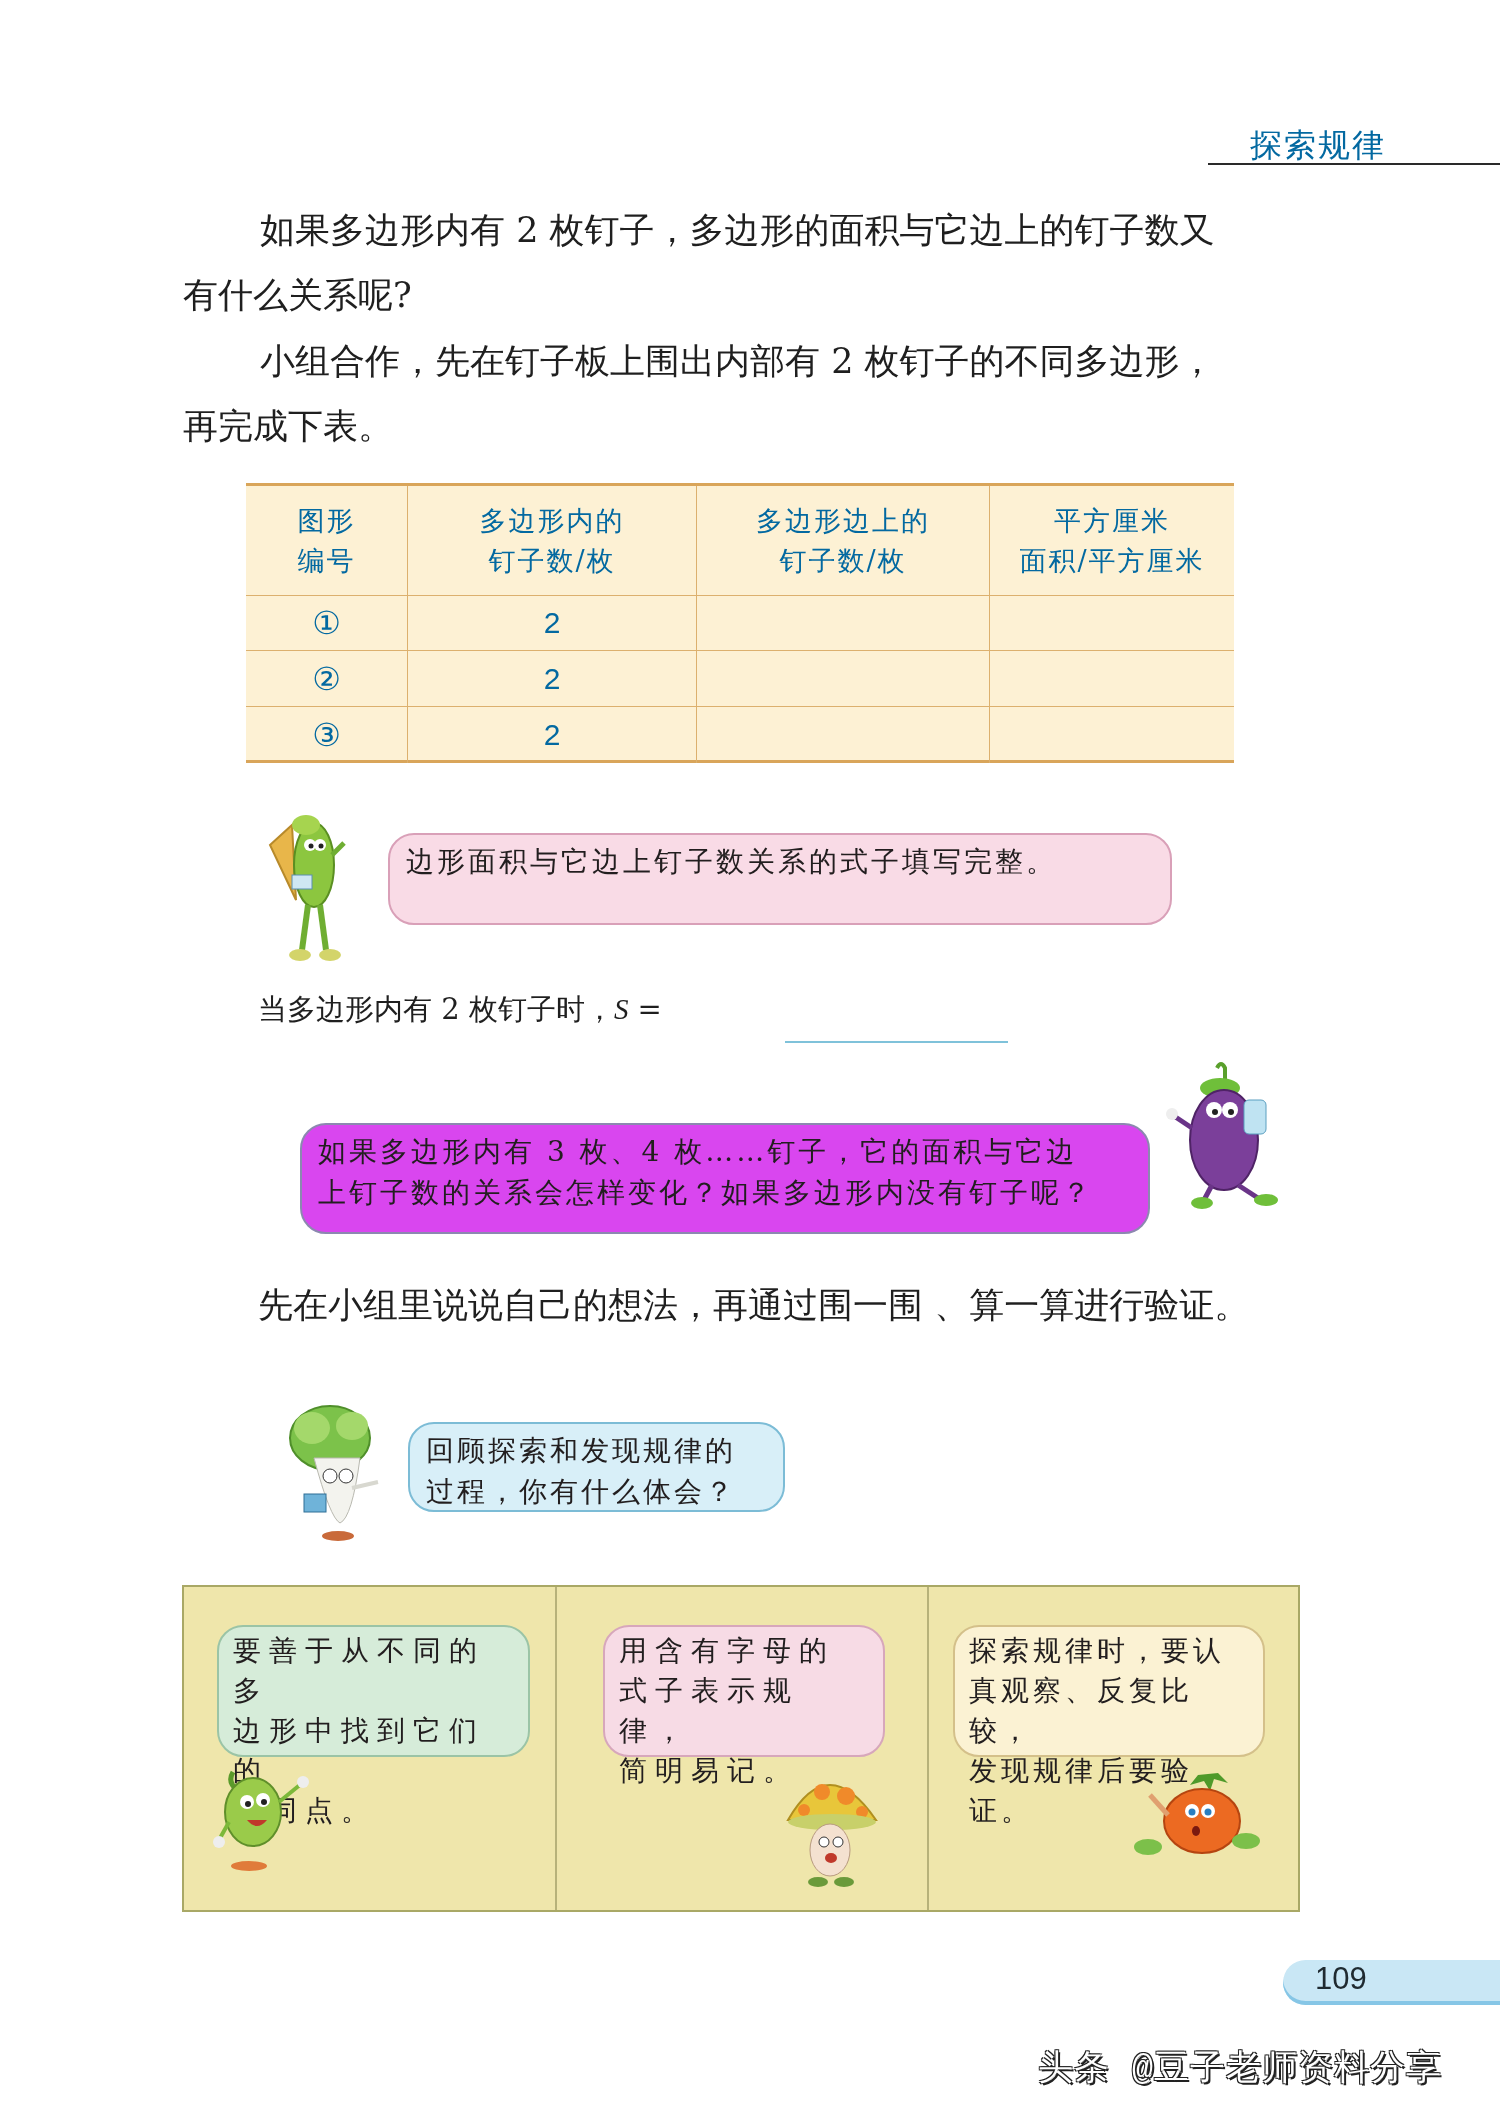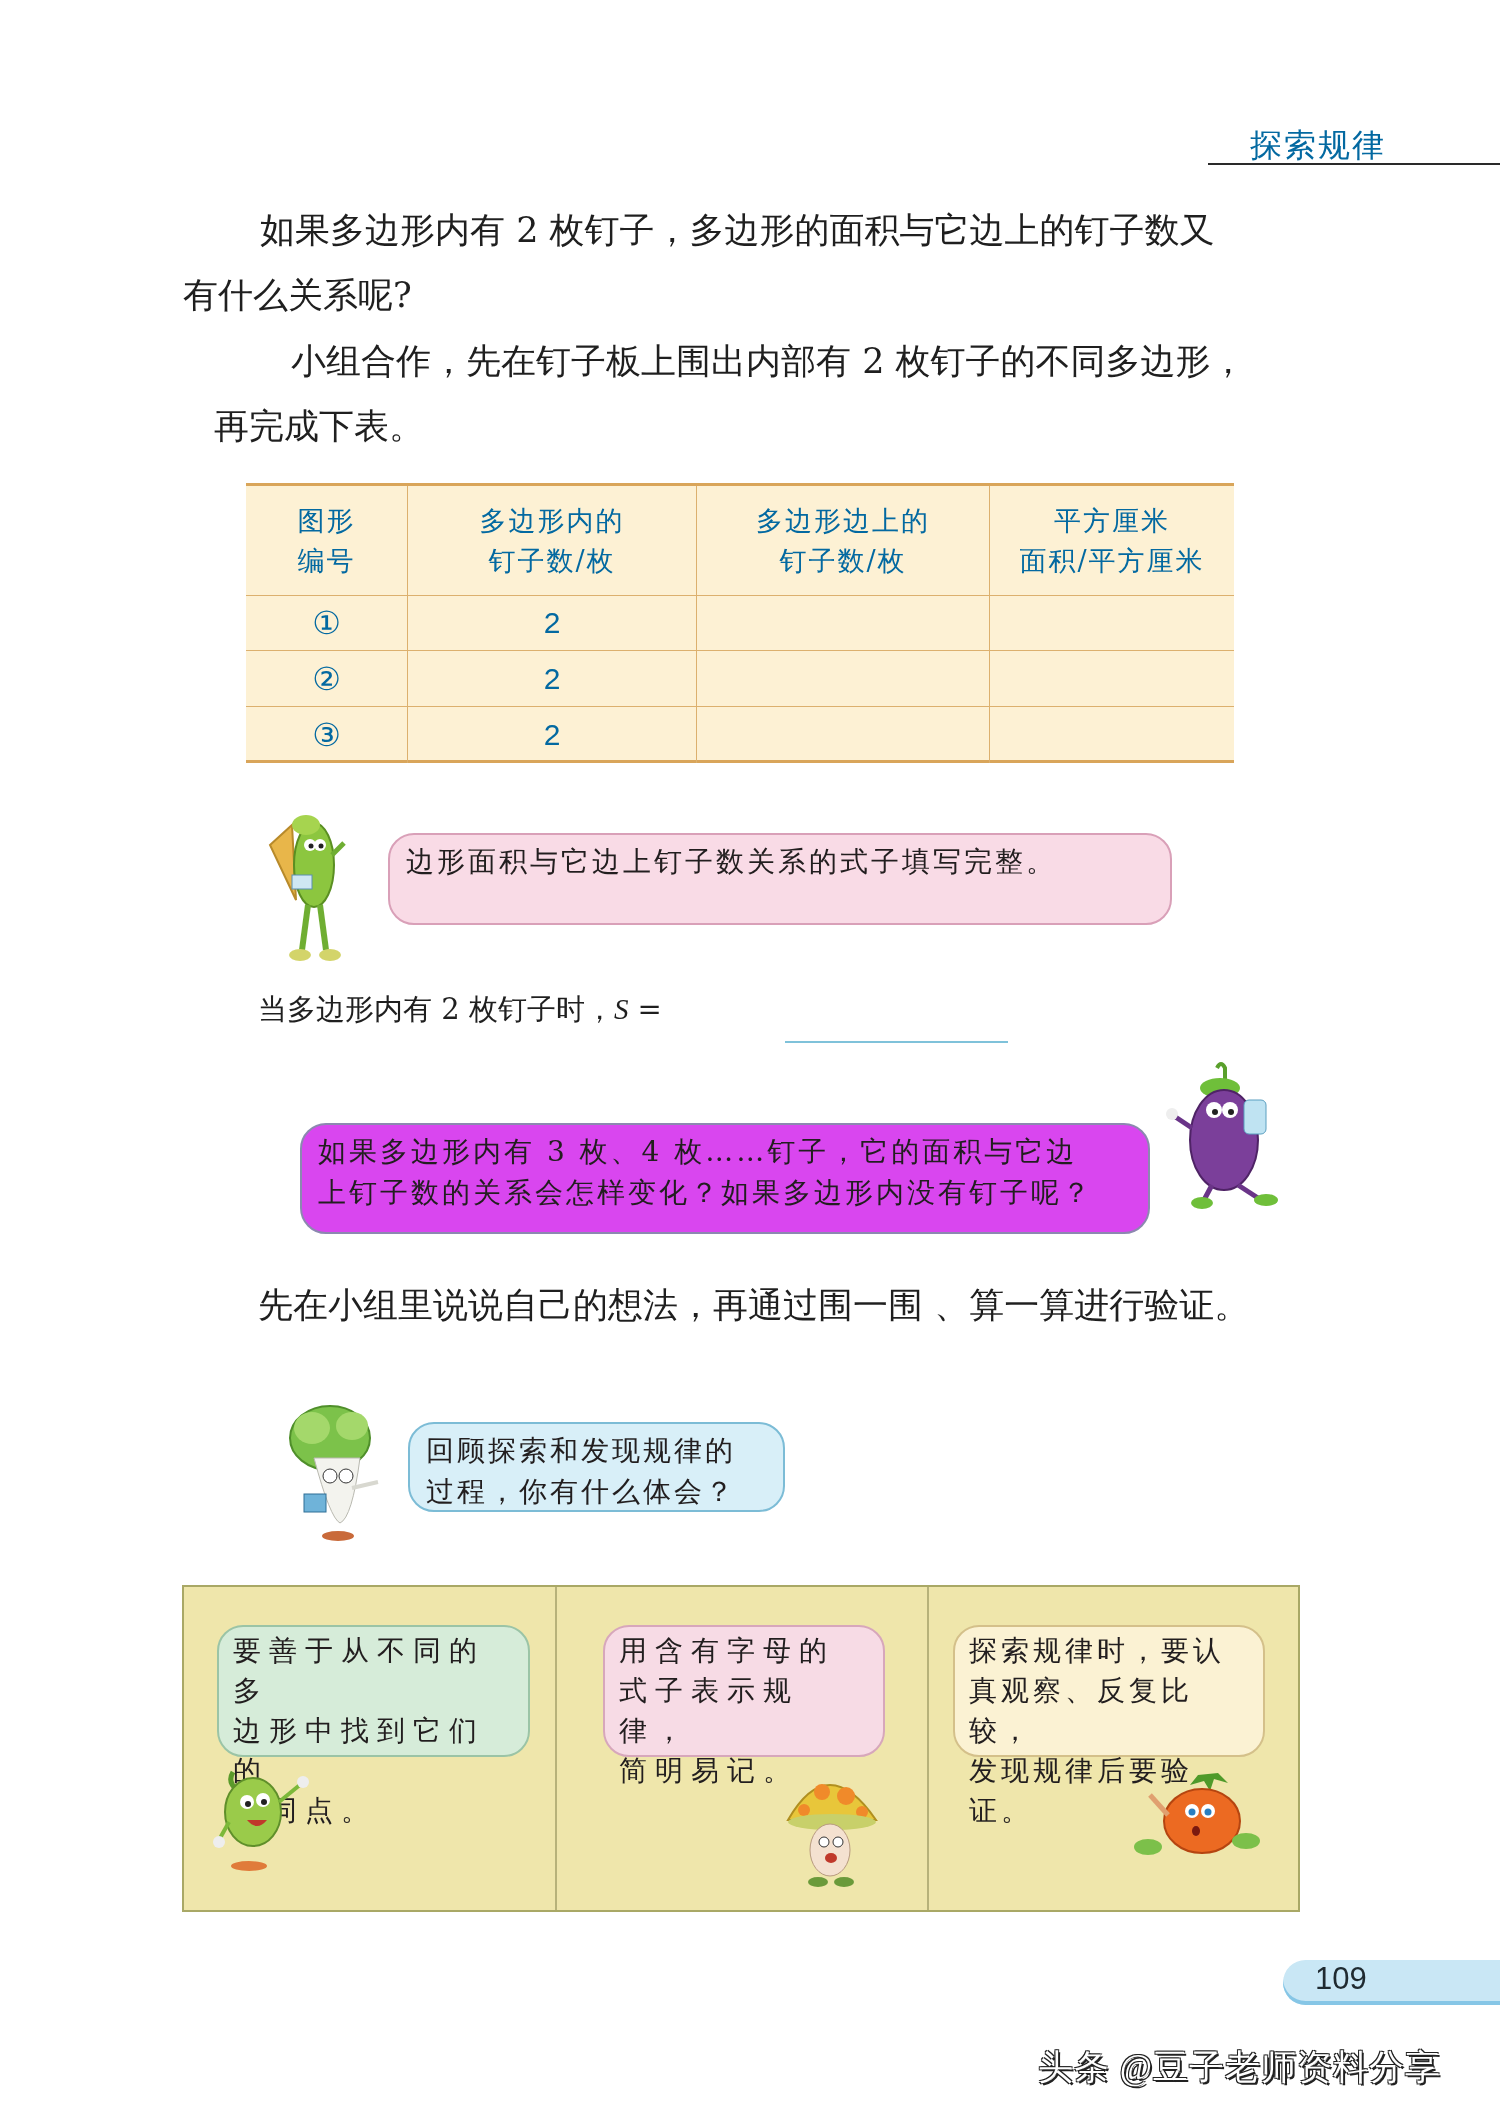--- a/index.html
+++ b/index.html
@@ -84,39 +84,39 @@
       left: 1283px; top: 1960px; width: 230px; height: 45px;
       background: #c9e7f5; border-radius: 24px 0 0 24px;
       box-shadow: inset 0 -4px 0 #86c6e6;
     }
     .page-num {
       left: 1315px; top: 1961px; font-family: "Liberation Sans", sans-serif;
       font-size: 31px; color: #1f2a30;
     }
 
     .watermark {
-      left: 1038px; top: 2044px; font-family: Liberation Serif, serif; font-size: 35px;
+      left: 1038px; top: 2044px; font-family: Liberation Mono, monospace; font-size: 35px;
       color: #ffffff; letter-spacing: 1px;
       text-shadow: -1px -1px 0 #222, 1px -1px 0 #222, -1px 1px 0 #222, 2px 2px 0 #222;
     }
 
     
     .char { position: absolute; }
   </style>
 </head>
 <body>
 
 <div class="abs header-title">探索规律</div>
 <div class="abs header-rule"></div>
 
 <div class="abs para" style="top:198px;">
   <div><span class="indent"></span><span>如果多边形内有 2 枚钉子，多边形的面积与它边上的钉子数又</span></div>
   <div><span>有什么关系呢?</span></div>
 </div>
-<div class="abs para" style="top:329px;margin-left:31px;">
+<div class="abs para" style="top:329px;">
   <div><span class="indent"></span><span>小组合作，先在钉子板上围出内部有 2 枚钉子的不同多边形，</span></div>
   <div><span>再完成下表。</span></div>
 </div>
 
 <div class="abs table">
   <div class="grid">
     <div class="cell">
         <div>
           <div>图形</div>
           <div>编号</div>

